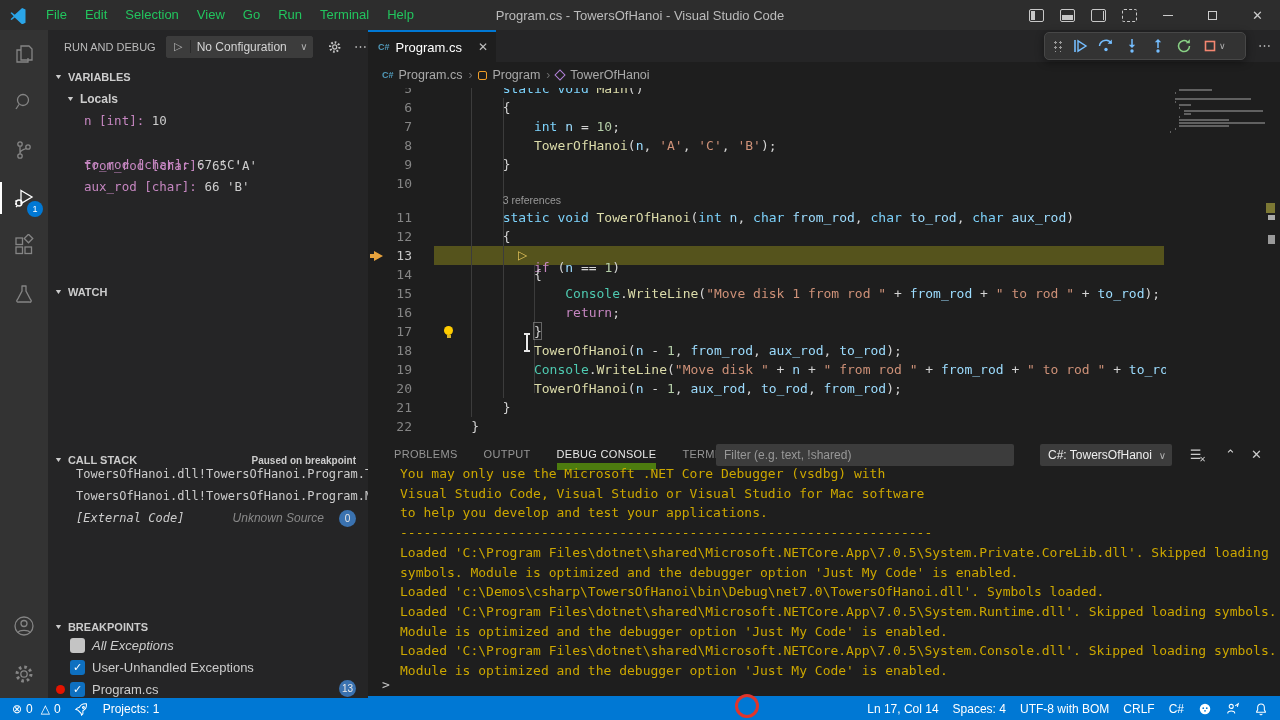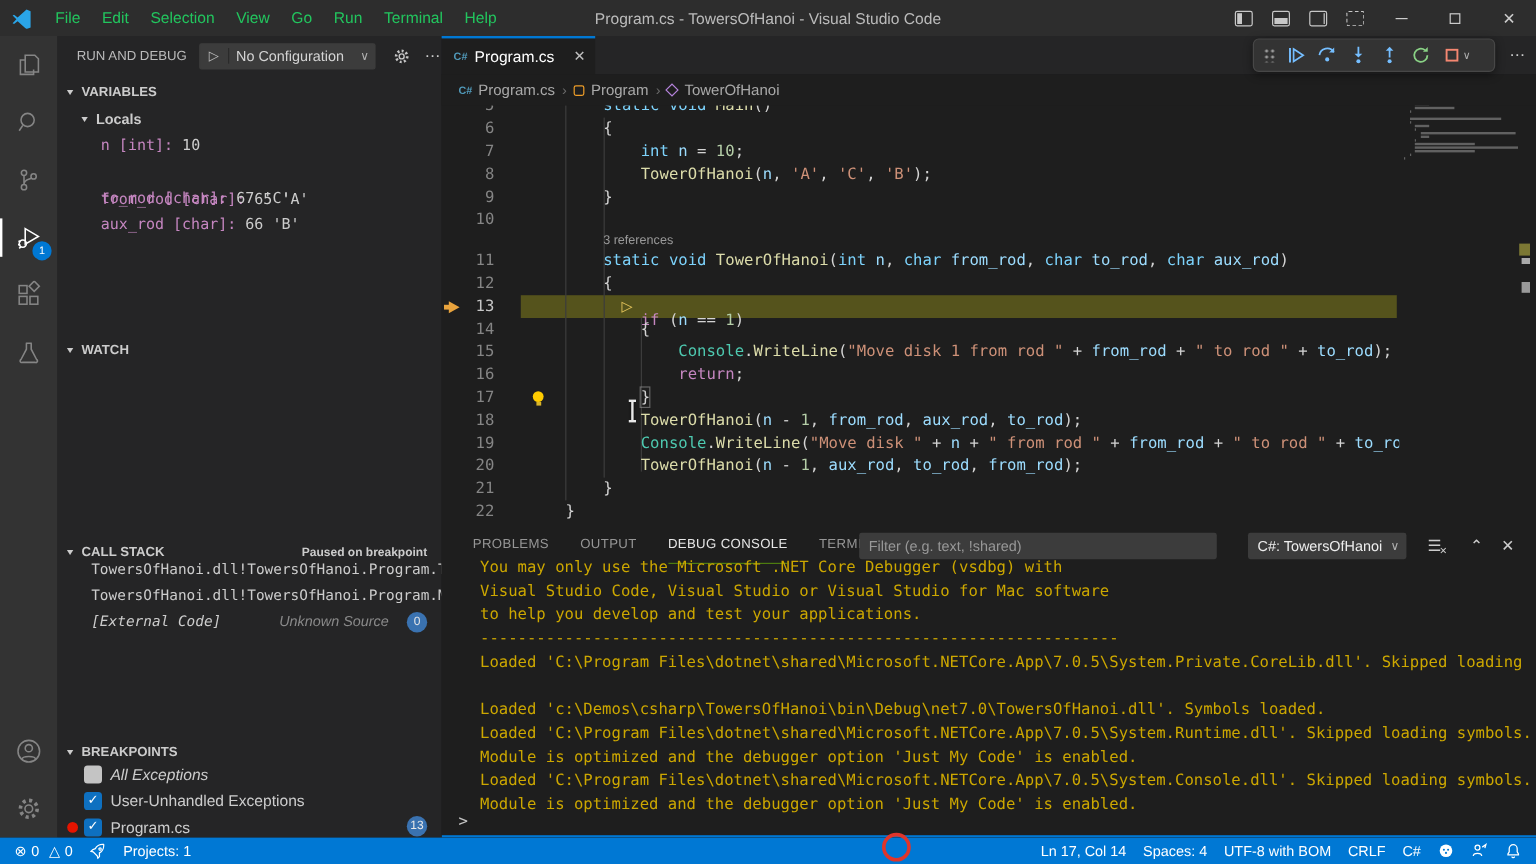--- a/index.html
+++ b/index.html
@@ -98,21 +98,21 @@
   .mouse-ibeam:before,.mouse-ibeam:after{ content:""; position:absolute; left:-2px; width:6px; height:2px; background:#e8e8e8; }
   .mouse-ibeam:before{ top:-2px; } .mouse-ibeam:after{ bottom:-2px; }
   
   .minimap{ position:absolute; left:798px; top:18px; width:90px; height:120px; }
   .mm-bar{ position:absolute; height:2px; background:#6d6d6d; opacity:.85; }
   .ruler-mark{ position:absolute; }
   
   .panel{ position:absolute; left:0; top:410px; right:0; height:258px; background:#1e1e1e; overflow:hidden; }
   .panel-tabs{ position:absolute; top:0; left:26px; height:30px; display:flex; }
   .ptab{ font-size:11px; color:#969696; letter-spacing:.3px; margin-right:26px; line-height:28px; }
-  .ptab.active{ color:#e7e7e7; border-bottom:1px solid #4d7c0f; }
+  .ptab.active{ color:#e7e7e7; border-bottom:7px solid #4d7c0f; }
   .filter-input{ position:absolute; left:348px; top:4px; width:298px; height:22px; background:#3c3c3c; border-radius:2px;
                  color:#989898; font-size:12px; line-height:22px; padding-left:8px; }
   .session-dd{ position:absolute; left:672px; top:4px; width:132px; height:22px; background:#3c3c3c; border-radius:2px;
                display:flex; align-items:center; font-size:12px; color:#eeeeee; }
   .session-dd span{ flex:1; padding-left:8px; white-space:nowrap; overflow:hidden; }
   .session-dd .dd-chev{ flex:none; color:#b0b0b0; font-size:10px; padding:0 6px; }
   .panel-ic{ position:absolute; top:7px; color:#cccccc; font-size:13px; }
   .console{ position:absolute; left:32px; top:26px; right:6px; bottom:22px; font-family:"DejaVu Sans Mono","Liberation Mono",monospace;
             font-size:13px; color:#cca700; }
   .console div{ position:absolute; left:0; white-space:nowrap; height:19px; }
@@ -461,20 +461,21 @@
       </div>
       <div class="panel-ic" style="right:72px;">☰<span style="font-size:8px;position:relative;top:3px;left:-2px;">✕</span></div>
       <div class="panel-ic" style="right:44px;">⌃</div>
       <div class="panel-ic" style="right:18px;">✕</div>
       <div class="console" id="console">
           <div style="top: 0px;">You may only use the Microsoft .NET Core Debugger (vsdbg) with</div>
           <div style="top: 19.7px;">Visual Studio Code, Visual Studio or Visual Studio for Mac software</div>
           <div style="top: 39.4px;">to help you develop and test your applications.</div>
           <div style="top: 59.1px;">--------------------------------------------------------------------</div>
           <div style="top: 78.8px;">Loaded 'C:\Program Files\dotnet\shared\Microsoft.NETCore.App\7.0.5\System.Private.CoreLib.dll'. Skipped loading</div>
+          <div style="top: 98.5px;">symbols. Module is optimized and the debugger option 'Just My Code' is enabled.</div>
           <div style="top: 118.2px;">Loaded 'c:\Demos\csharp\TowersOfHanoi\bin\Debug\net7.0\TowersOfHanoi.dll'. Symbols loaded.</div>
           <div style="top: 137.9px;">Loaded 'C:\Program Files\dotnet\shared\Microsoft.NETCore.App\7.0.5\System.Runtime.dll'. Skipped loading symbols.</div>
           <div style="top: 157.6px;">Module is optimized and the debugger option 'Just My Code' is enabled.</div>
           <div style="top: 177.3px;">Loaded 'C:\Program Files\dotnet\shared\Microsoft.NETCore.App\7.0.5\System.Console.dll'. Skipped loading symbols.</div>
           <div style="top: 197px;">Module is optimized and the debugger option 'Just My Code' is enabled.</div>
         </div>
       <div class="console-prompt">&gt;</div>
       <div class="panel-focusline"></div>
     </div>
   </div>

